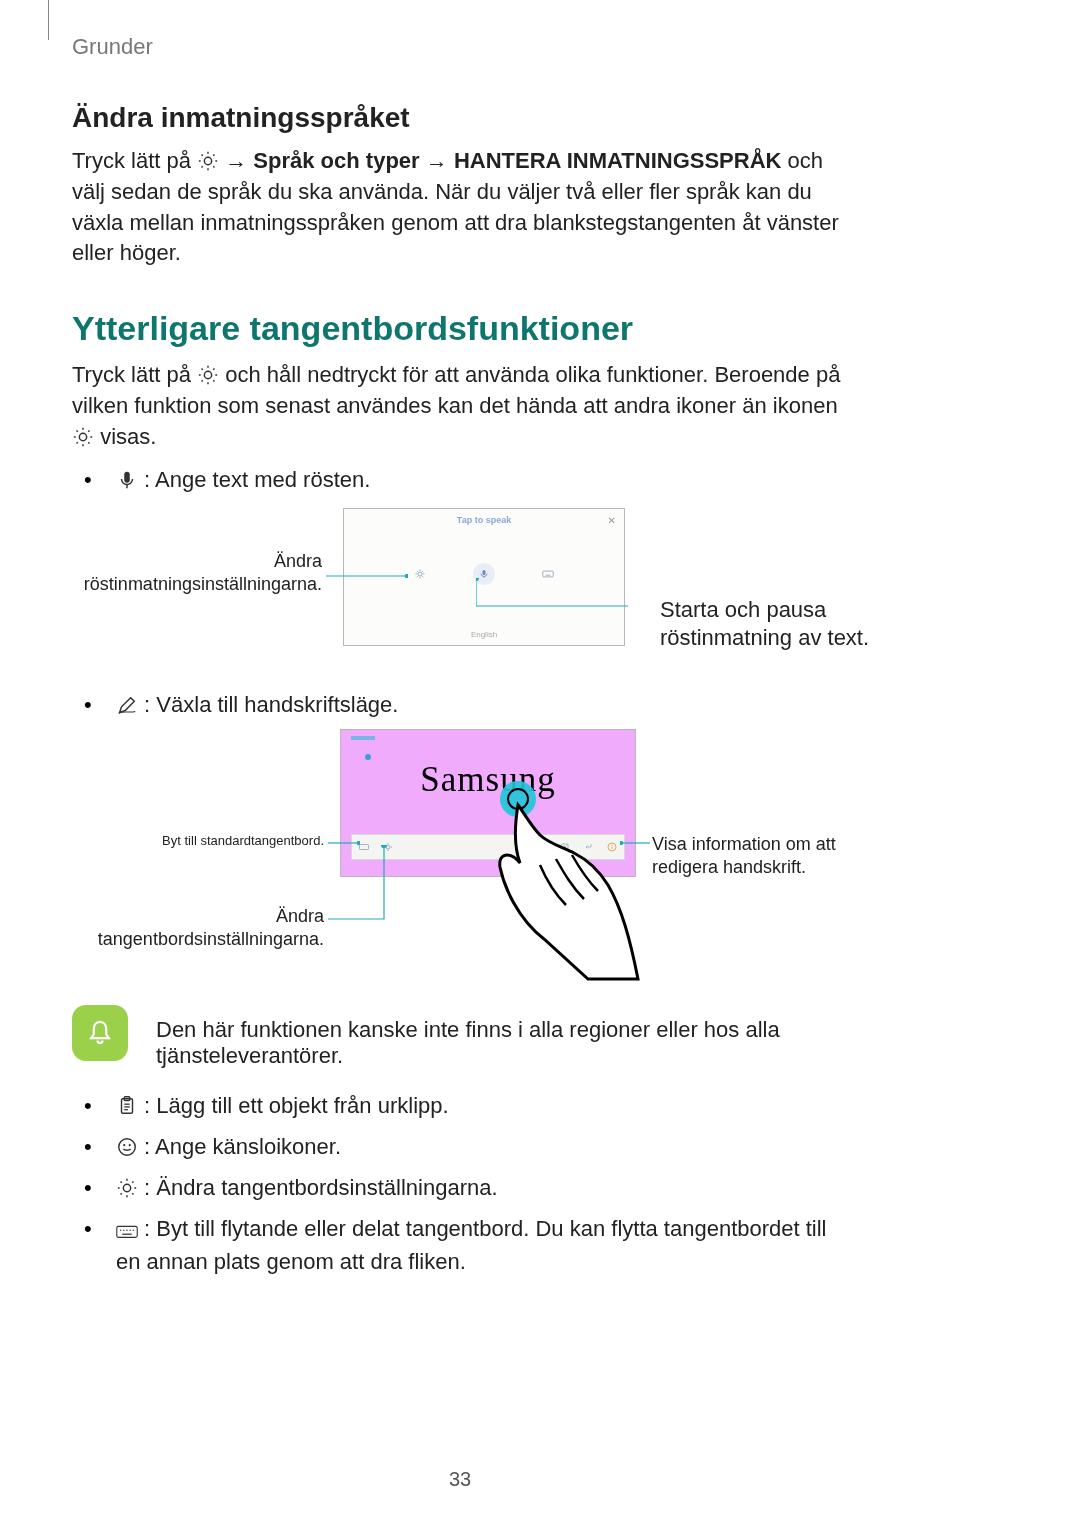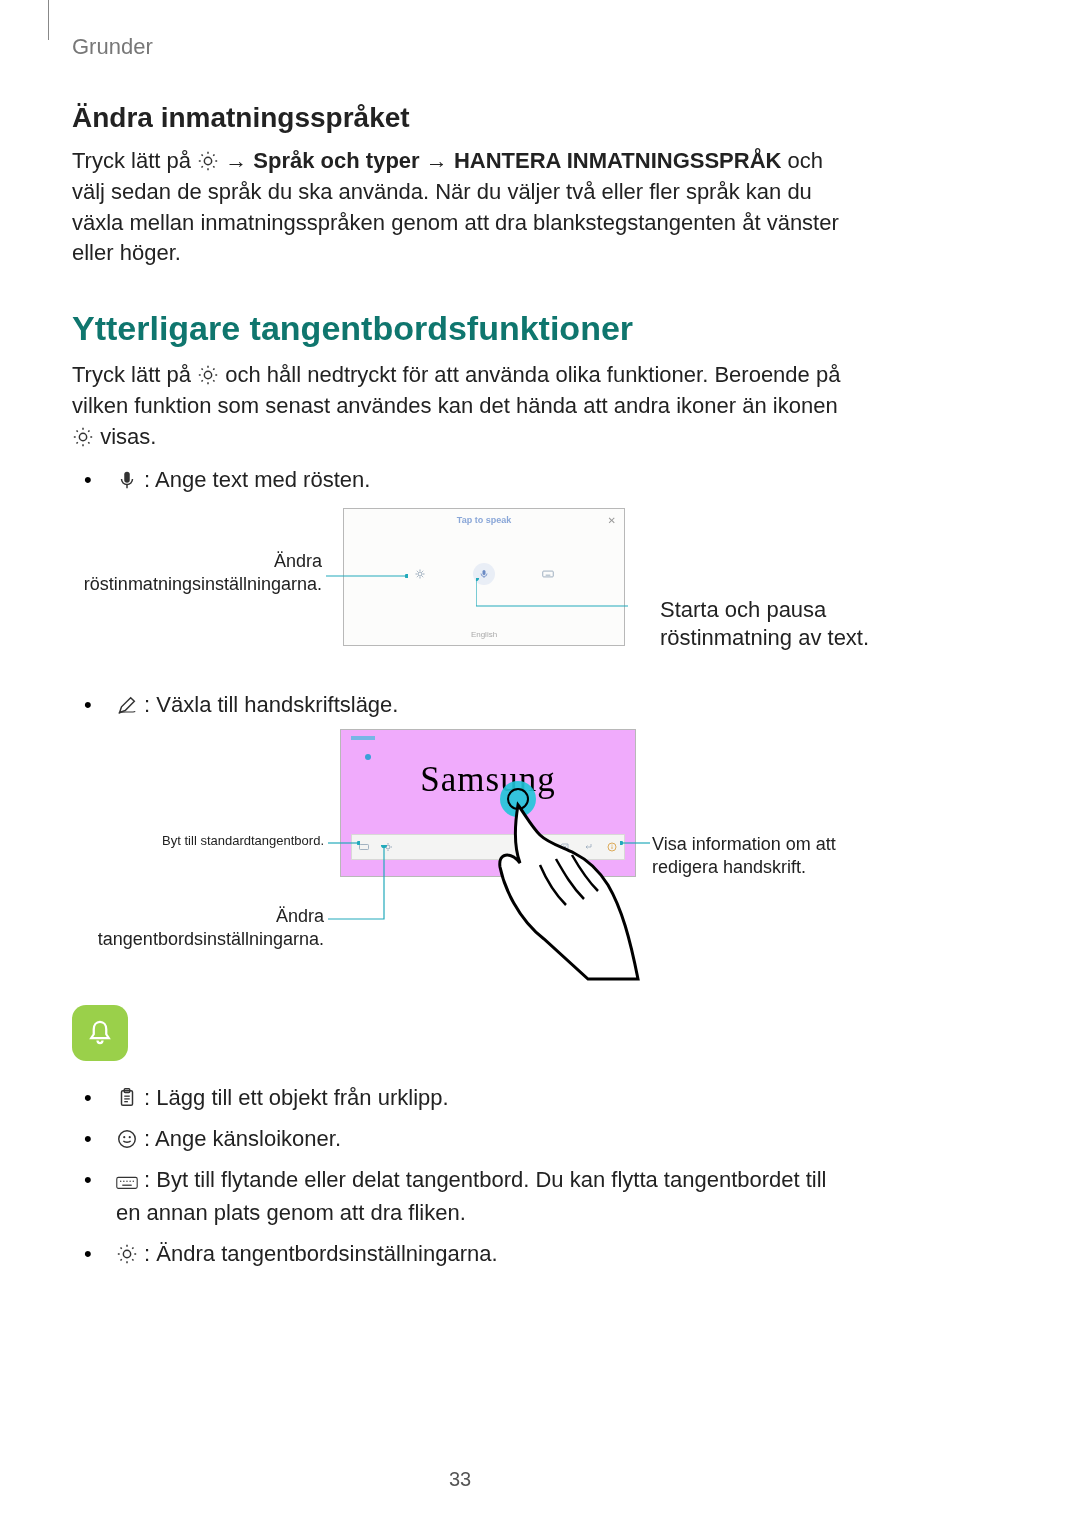--- a/index.html
+++ b/index.html
@@ -459,20 +459,21 @@
       </svg>
   </div>
 
   <div class="note">
     <div class="note-icon">
       <svg viewBox="0 0 24 24" width="30" height="30">
           <path d="M12 3 C9 3 7 5.5 7 9 v4 l-2 3 h14 l-2-3 V9 C17 5.5 15 3 12 3 Z" fill="none" stroke="#fff" stroke-width="1.8"></path>
           <path d="M10 18 a2 2 0 0 0 4 0" fill="none" stroke="#fff" stroke-width="1.8"></path>
         </svg>
     </div>
+    <div class="note-text">Den här funktionen kanske inte finns i alla regioner eller hos alla tjänsteleverantörer.</div>
   </div>
 
   <ul class="icon-list">
     <li>
       <span class="inline-icon">
         <svg viewBox="0 0 24 24">
             <rect x="6" y="4" width="12" height="16" rx="1.5" fill="none" stroke="#333" stroke-width="1.6"></rect>
             <rect x="9" y="2" width="6" height="4" rx="1" fill="none" stroke="#333" stroke-width="1.6"></rect>
             <line x1="9" y1="10" x2="15" y2="10" stroke="#333" stroke-width="1.4"></line>
             <line x1="9" y1="13" x2="15" y2="13" stroke="#333" stroke-width="1.4"></line>
@@ -485,35 +486,35 @@
         <svg viewBox="0 0 24 24">
             <circle cx="12" cy="12" r="9" fill="none" stroke="#333" stroke-width="1.6"></circle>
             <circle cx="9" cy="10" r="1.2" fill="#333"></circle>
             <circle cx="15" cy="10" r="1.2" fill="#333"></circle>
             <path d="M8 14 c1.5 2 6.5 2 8 0" fill="none" stroke="#333" stroke-width="1.6"></path>
           </svg>
       </span><span> : Ange känsloikoner.</span>
     </li>
     <li>
       <span class="inline-icon">
+        <svg viewBox="0 0 24 24">
+            <circle cx="12" cy="12" r="4" fill="none" stroke="#333" stroke-width="1.6"></circle>
+            <path fill="none" stroke="#333" stroke-width="1.6" d="M12 2v2M12 20v2M4.9 4.9l1.4 1.4M17.7 17.7l1.4 1.4M2 12h2M20 12h2M4.9 19.1l1.4-1.4M17.7 6.3l1.4-1.4"></path>
+          </svg>
+      </span><span> : Ändra tangentbordsinställningarna.</span>
+    </li>
+    <li>
+      <span class="inline-icon">
         <svg viewBox="0 0 28 20">
             <rect x="1" y="3" width="26" height="14" rx="2" fill="none" stroke="#333" stroke-width="1.4"></rect>
             <circle cx="6" cy="8" r="0.9" fill="#333"></circle>
             <circle cx="10" cy="8" r="0.9" fill="#333"></circle>
             <circle cx="14" cy="8" r="0.9" fill="#333"></circle>
             <circle cx="18" cy="8" r="0.9" fill="#333"></circle>
             <circle cx="22" cy="8" r="0.9" fill="#333"></circle>
             <line x1="8" y1="13" x2="20" y2="13" stroke="#333" stroke-width="1.6"></line>
           </svg>
       </span><span> : Byt till flytande eller delat tangentbord. Du kan flytta tangentbordet till en annan plats genom att dra fliken.</span>
     </li>
-    <li>
-      <span class="inline-icon">
-        <svg viewBox="0 0 24 24">
-            <circle cx="12" cy="12" r="4" fill="none" stroke="#333" stroke-width="1.6"></circle>
-            <path fill="none" stroke="#333" stroke-width="1.6" d="M12 2v2M12 20v2M4.9 4.9l1.4 1.4M17.7 17.7l1.4 1.4M2 12h2M20 12h2M4.9 19.1l1.4-1.4M17.7 6.3l1.4-1.4"></path>
-          </svg>
-      </span><span> : Ändra tangentbordsinställningarna.</span>
-    </li>
   </ul>
 
   <div class="page-num">33</div>
 </div>
 
 </body></html>

